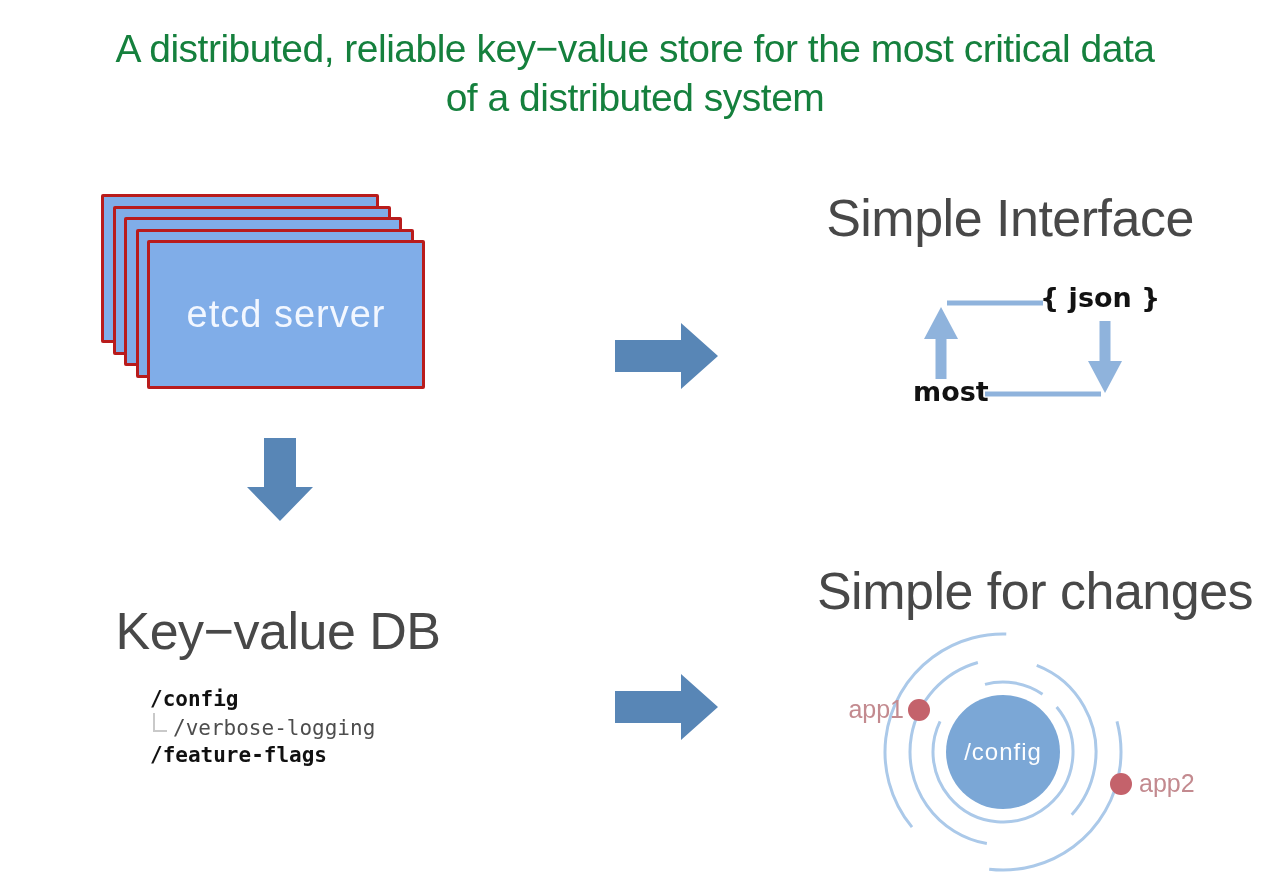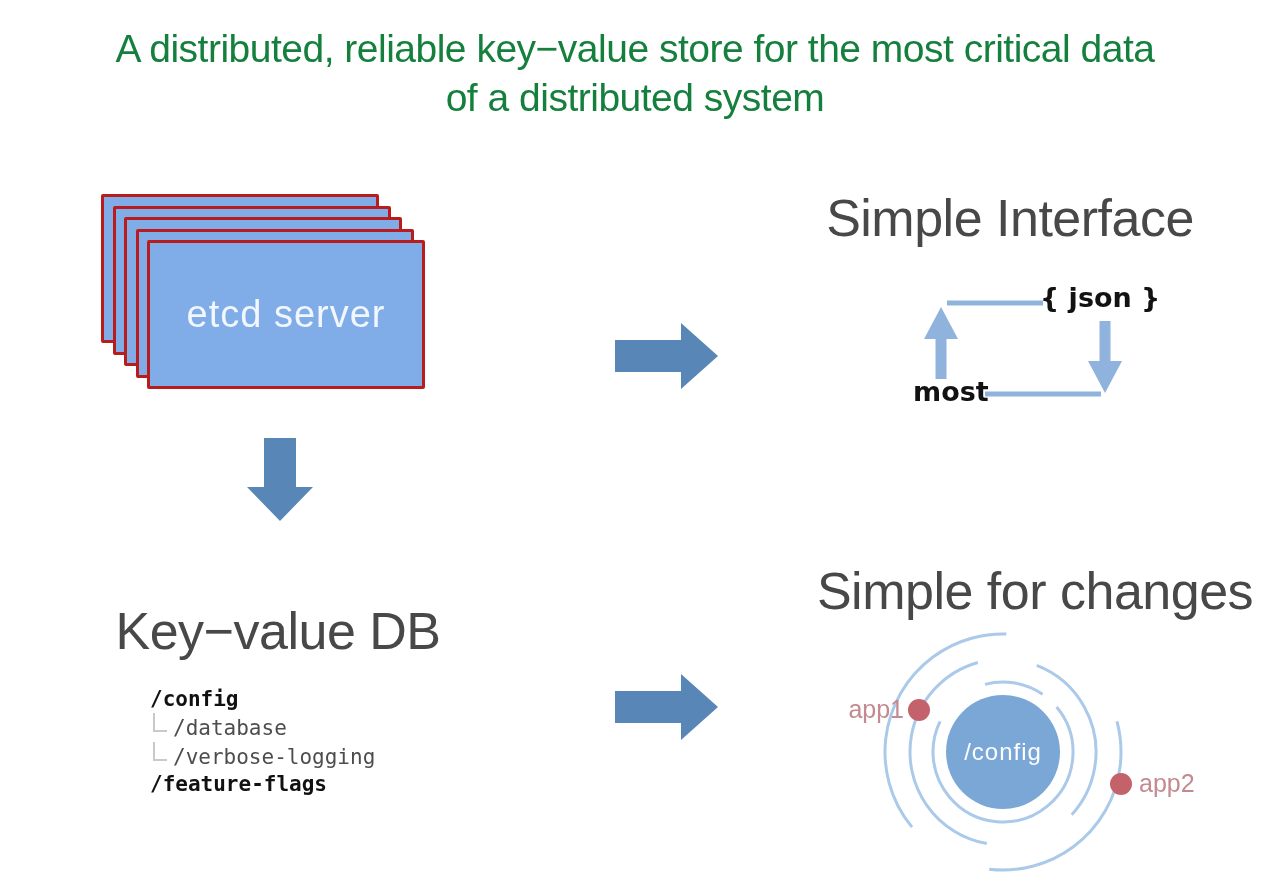--- a/index.html
+++ b/index.html
@@ -113,21 +113,20 @@
 
     <line x1="80" y1="119" x2="196" y2="119" stroke="#8fb3dc" stroke-width="5"></line>
   </svg>
   <div class="cycle-label lbl-json">{ json }</div>
   <div class="cycle-label lbl-http">most</div>
 
   <div class="section-heading h-kv">Key−value DB</div>
 
   <div class="tree">
     <div class="tree-row parent">/config</div>
-    <div class="tree-row child"><span class="connector"></span><span>/database</span></div>
     <div class="tree-row child"><span class="connector"></span><span>/verbose-logging</span></div>
     <div class="tree-row parent">/feature-flags</div>
   </div>
 
   <div class="section-heading h-watch">Simple for changes</div>
 
   <svg class="watch-svg" width="400" height="250">
 
     <circle cx="163" cy="127" r="70" fill="none" stroke="#abc9e9" stroke-width="3" stroke-dasharray="300 60 60 20" transform="rotate(-40 163 127)"></circle>
     <circle cx="163" cy="127" r="93" fill="none" stroke="#abc9e9" stroke-width="3" stroke-dasharray="250 60 180 94" transform="rotate(100 163 127)"></circle>

